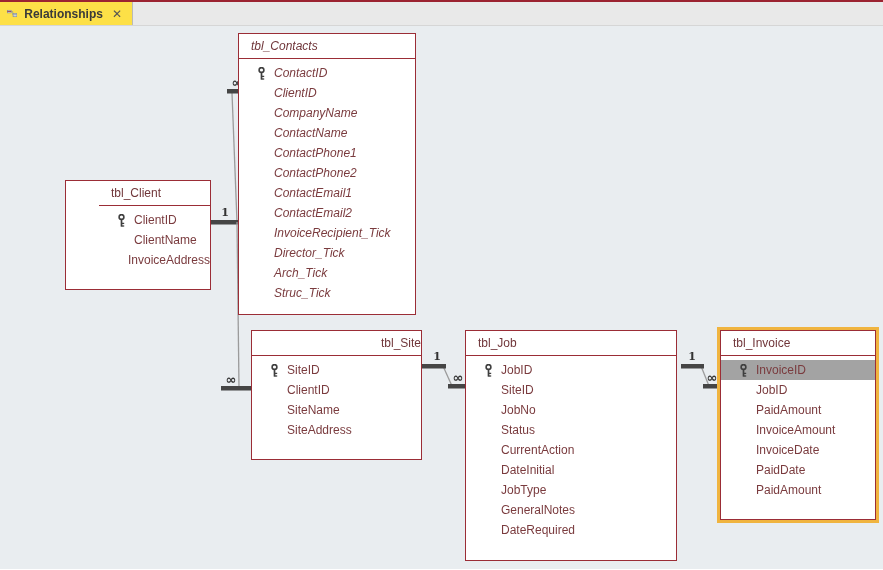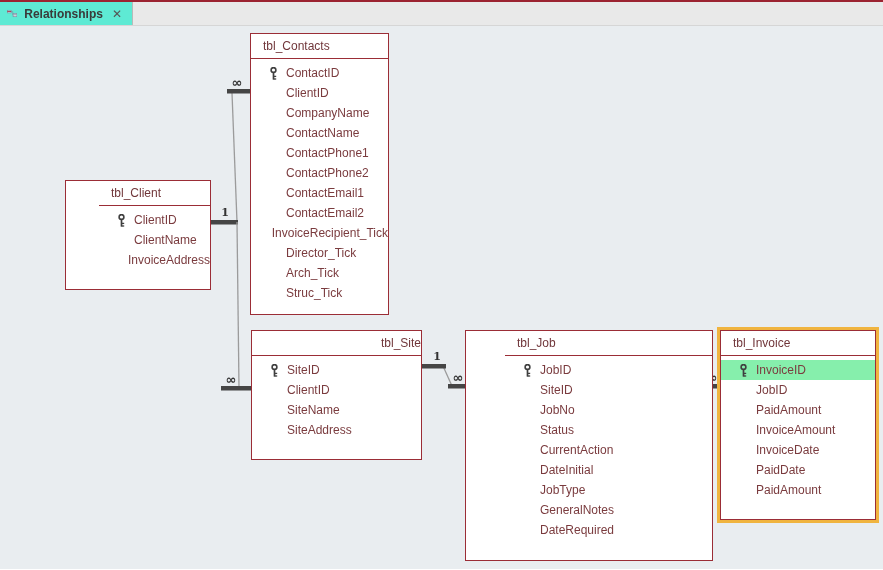--- a/index.html
+++ b/index.html
@@ -3,39 +3,39 @@
 <meta charset="utf-8">
 <style>
   * { margin:0; padding:0; box-sizing:border-box; }
   html,body { width:883px; height:570px; overflow:hidden;
     font-family:"Liberation Sans","DejaVu Sans",sans-serif; }
 
   
   .tabbar { width:883px; height:26px; background:#e9e9e9;
     border-top:2px solid #9c2331; border-bottom:1px solid #d6d6d6;
     display:flex; align-items:stretch; }
-  .tab { background:#5eead4; width:133px; display:flex; align-items:center;
+  .tab { background:#fde047; width:133px; display:flex; align-items:center;
     padding:0 8px 0 7px; border-right:1px solid #b9b9b9; gap:7px; }
   .tab-label { font-size:12px; font-weight:bold; color:#3a3a3a; white-space:nowrap; }
   .tab-close { margin-left:auto; font-size:12px; color:#555; line-height:1;
     cursor:pointer; padding:1px 2px; }
 
   
   .canvas { position:relative; width:883px; height:543px; background:#e9edf0; }
   svg.rel-lines { position:absolute; left:0; top:0; z-index:1; }
 
   
   .tbl { position:absolute; background:#fff; border:1px solid #9b2d36; z-index:2; }
   .tbl.selected { box-shadow:0 0 0 3px #f0b43f; }
   .ttl { height:25px; line-height:25px; padding-left:12px; font-size:12px;
     color:#70363a; border-bottom:1px solid #9b2d36; cursor:default; }
   .fields { padding-top:4px; }
   .field { height:20px; display:flex; align-items:center; font-size:12px;
     color:#7a3b3e; cursor:default; }
-  .field.highlighted { background:#86efac; }
+  .field.highlighted { background:#a3a3a3; }
   .gutter { width:17px; margin-left:18px; display:flex; align-items:center; }
   .fname { white-space:nowrap; }
 
   .lbl-one { font-family:"DejaVu Serif",serif; font-weight:bold; font-size:11px; fill:#323232; }
   .lbl-inf { font-family:"DejaVu Sans",sans-serif; font-weight:bold; font-size:13px; fill:#323232; }
 </style>
 </head>
 <body>
 
 <div class="tabbar">
@@ -105,21 +105,21 @@
           <span class="gutter"></span>
           <span class="fname">ClientName</span>
         </div>
         <div class="field">
           <span class="gutter"></span>
           <span class="fname">InvoiceAddress</span>
         </div>
       </div>
   </div>
 
-  <div class="tbl" style="left:250px; top:7px; width:139px; height:282px;">
+  <div class="tbl" style="left:238px; top:7px; width:178px; height:282px;font-style:italic;">
     <div class="ttl">tbl_Contacts</div>
     <div class="fields">
         <div class="field">
           <span class="gutter">
             <svg width="9" height="13" viewBox="0 0 9 13">
               <circle cx="4.5" cy="3" r="2.4" fill="none" stroke="#3f3f3f" stroke-width="1.6"></circle>
               <line x1="4.5" y1="5.4" x2="4.5" y2="12.6" stroke="#3f3f3f" stroke-width="1.7"></line>
               <line x1="4.5" y1="9.4" x2="7.2" y2="9.4" stroke="#3f3f3f" stroke-width="1.3"></line>
               <line x1="4.5" y1="12" x2="7.2" y2="12" stroke="#3f3f3f" stroke-width="1.3"></line>
             </svg>
@@ -195,21 +195,21 @@
           <span class="gutter"></span>
           <span class="fname">SiteName</span>
         </div>
         <div class="field">
           <span class="gutter"></span>
           <span class="fname">SiteAddress</span>
         </div>
       </div>
   </div>
 
-  <div class="tbl" style="left:465px; top:304px; width:248px; height:231px;padding-left:39px;">
+  <div class="tbl" style="left:465px; top:304px; width:212px; height:231px;">
     <div class="ttl">tbl_Job</div>
     <div class="fields">
         <div class="field">
           <span class="gutter">
             <svg width="9" height="13" viewBox="0 0 9 13">
               <circle cx="4.5" cy="3" r="2.4" fill="none" stroke="#3f3f3f" stroke-width="1.6"></circle>
               <line x1="4.5" y1="5.4" x2="4.5" y2="12.6" stroke="#3f3f3f" stroke-width="1.7"></line>
               <line x1="4.5" y1="9.4" x2="7.2" y2="9.4" stroke="#3f3f3f" stroke-width="1.3"></line>
               <line x1="4.5" y1="12" x2="7.2" y2="12" stroke="#3f3f3f" stroke-width="1.3"></line>
             </svg>

